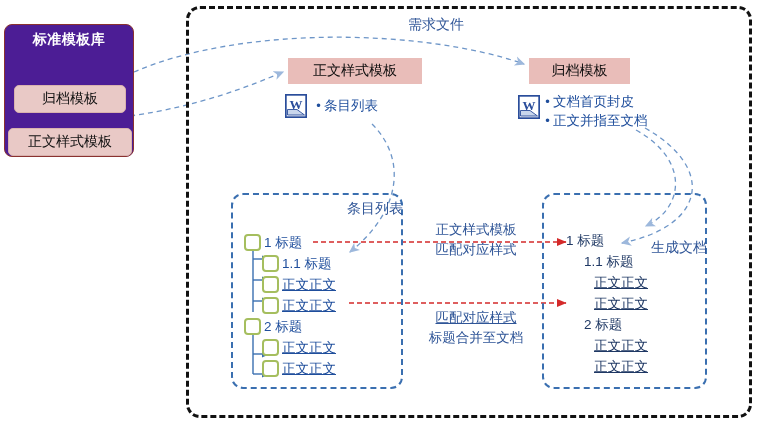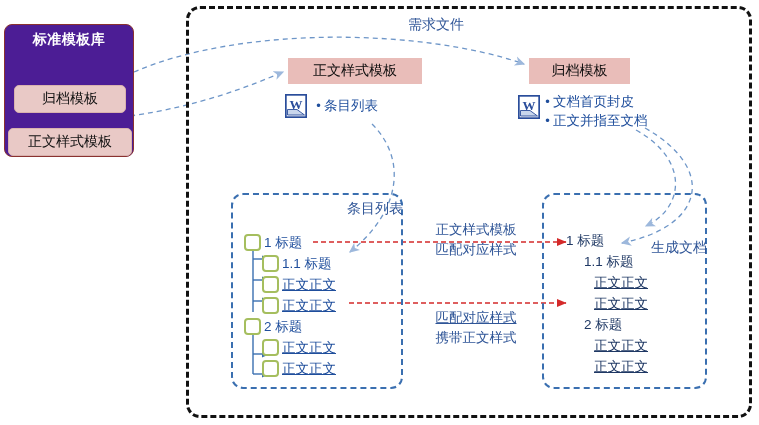--- a/index.html
+++ b/index.html
@@ -210,16 +210,16 @@
     <div class="grow gi2 ul">正文正文</div>
     <div class="grow gi2 ul">正文正文</div>
   </div>
 
   <div class="note n1">
     <div>正文样式模板</div>
     <div>匹配对应样式</div>
   </div>
   <div class="note n2">
     <div class="ul">匹配对应样式</div>
-    <div>携带正文样式</div>
+    <div>标题合并至文档</div>
   </div>
 
 </div>
 
 </body></html>

